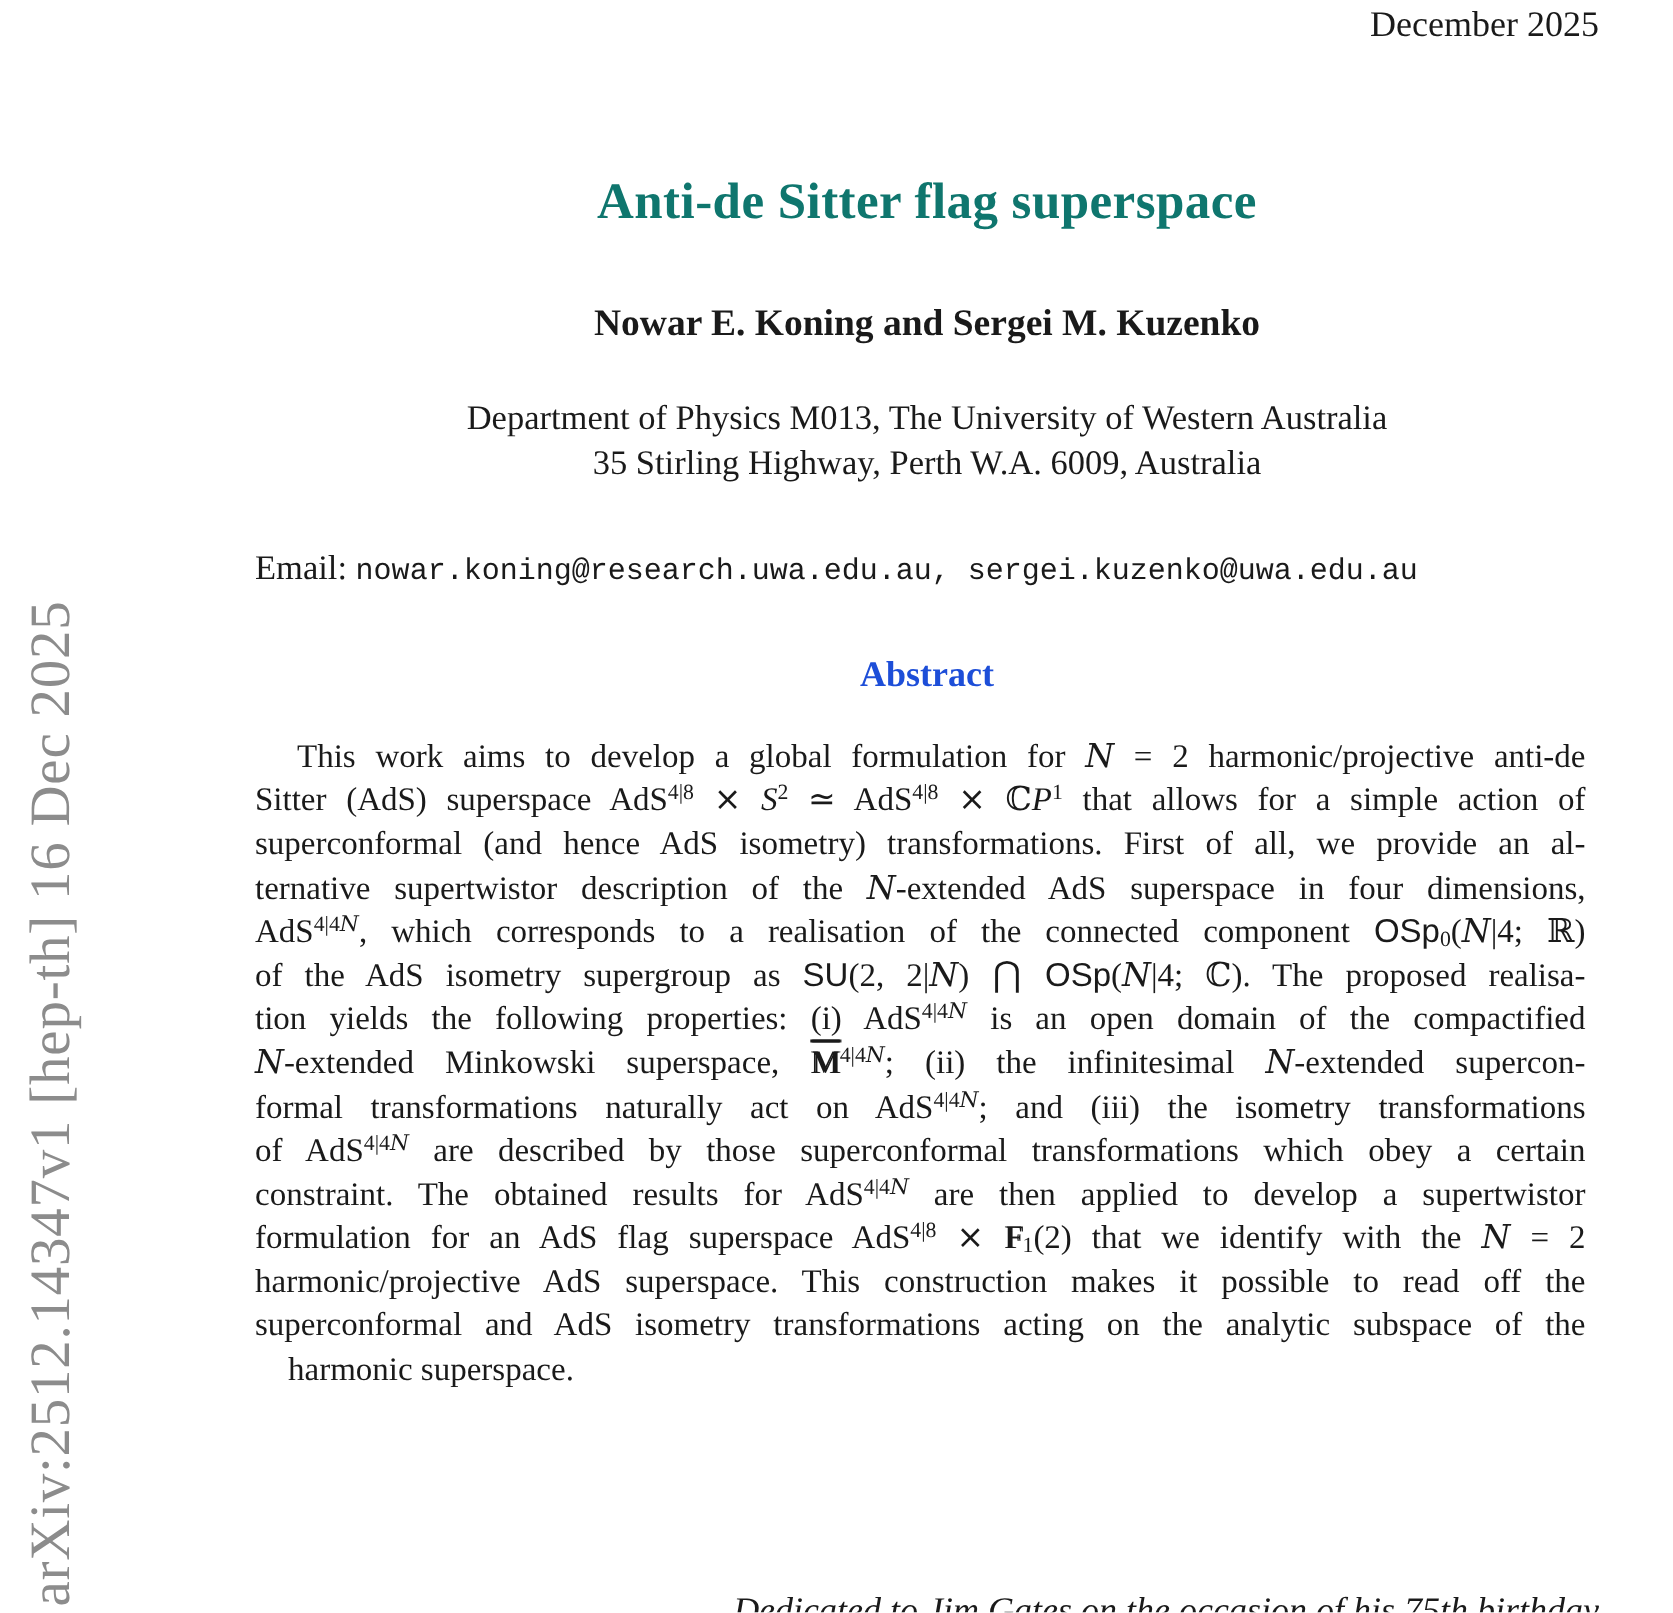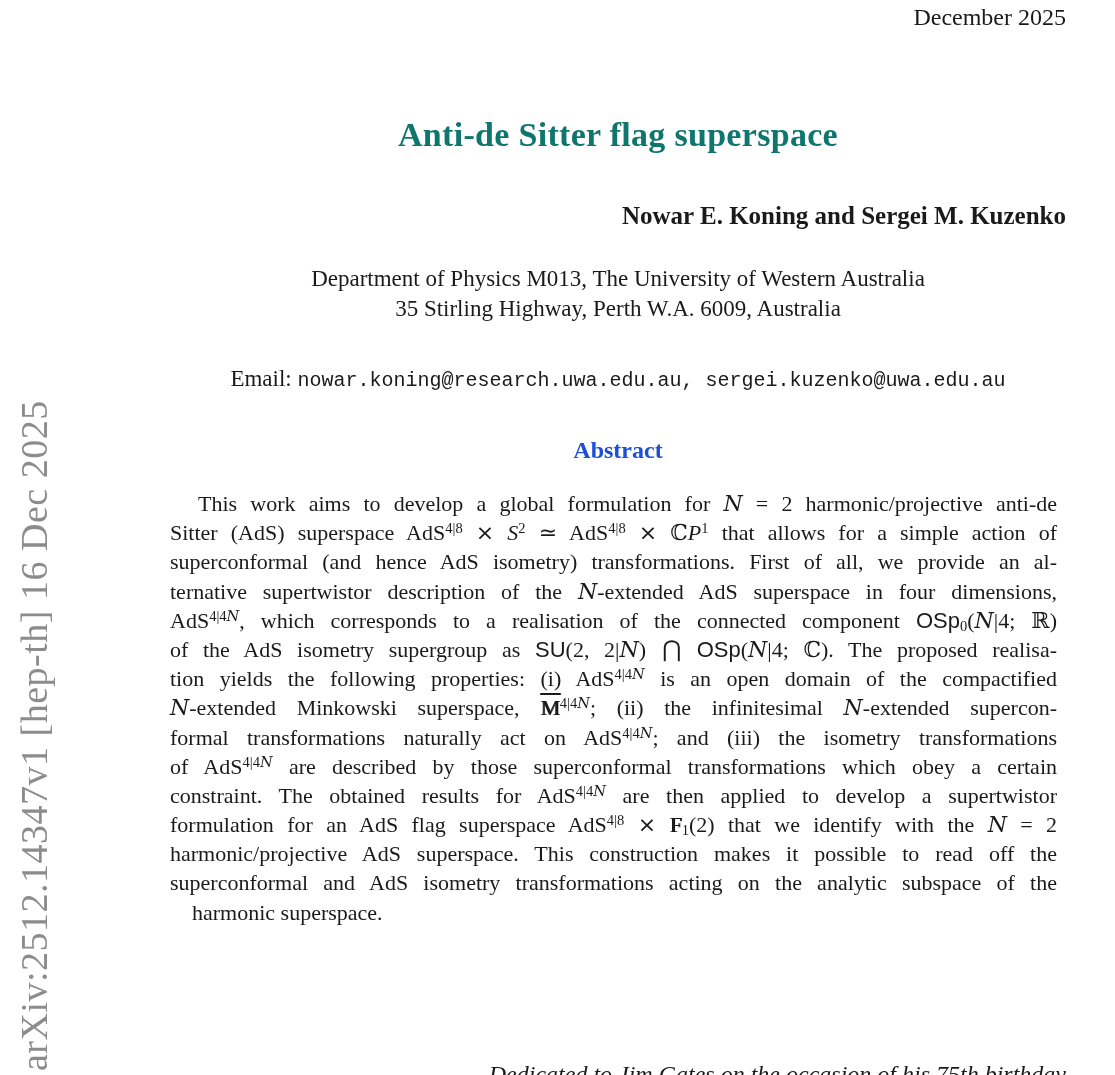--- a/index.html
+++ b/index.html
@@ -50,39 +50,38 @@
     font-size: 34px;
     font-weight: bold;
     color: #0f766e;
     letter-spacing: 0.3px;
   }
   .authors {
     position: absolute;
     top: 202px;
     left: 0;
     width: 100%;
-    text-align: right;
+    text-align: center;
     font-size: 25px;
     font-weight: bold;
   }
   .affiliation {
     position: absolute;
     top: 264px;
     left: 0;
     width: 100%;
     text-align: center;
     font-size: 23px;
     line-height: 30px;
   }
   .email-row {
     position: absolute;
     top: 366px;
     left: 0;
     width: 100%;
-    text-align: center;
     font-size: 23px;
   }
   .email-mono {
     font-family: "Liberation Mono", monospace;
     font-size: 20px;
   }
   .abstract-heading {
     position: absolute;
     top: 437px;
     left: 0;

